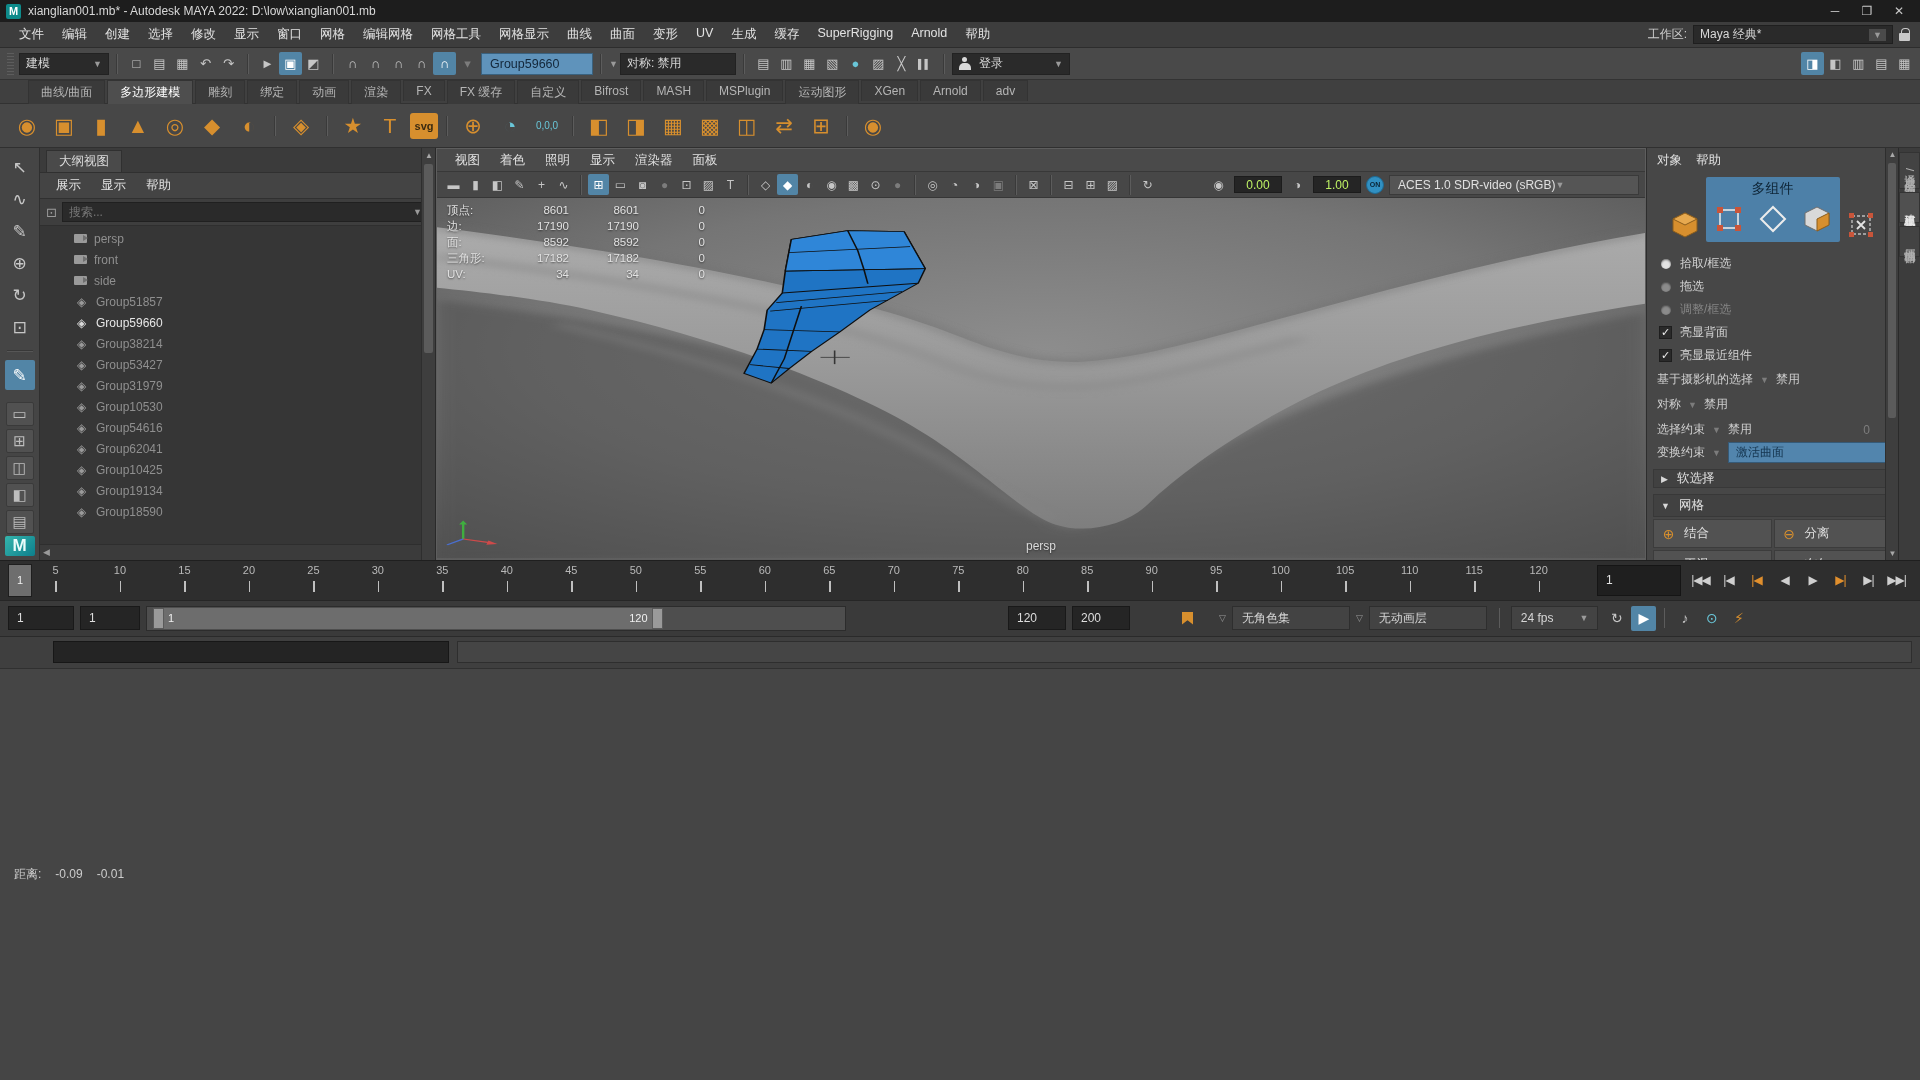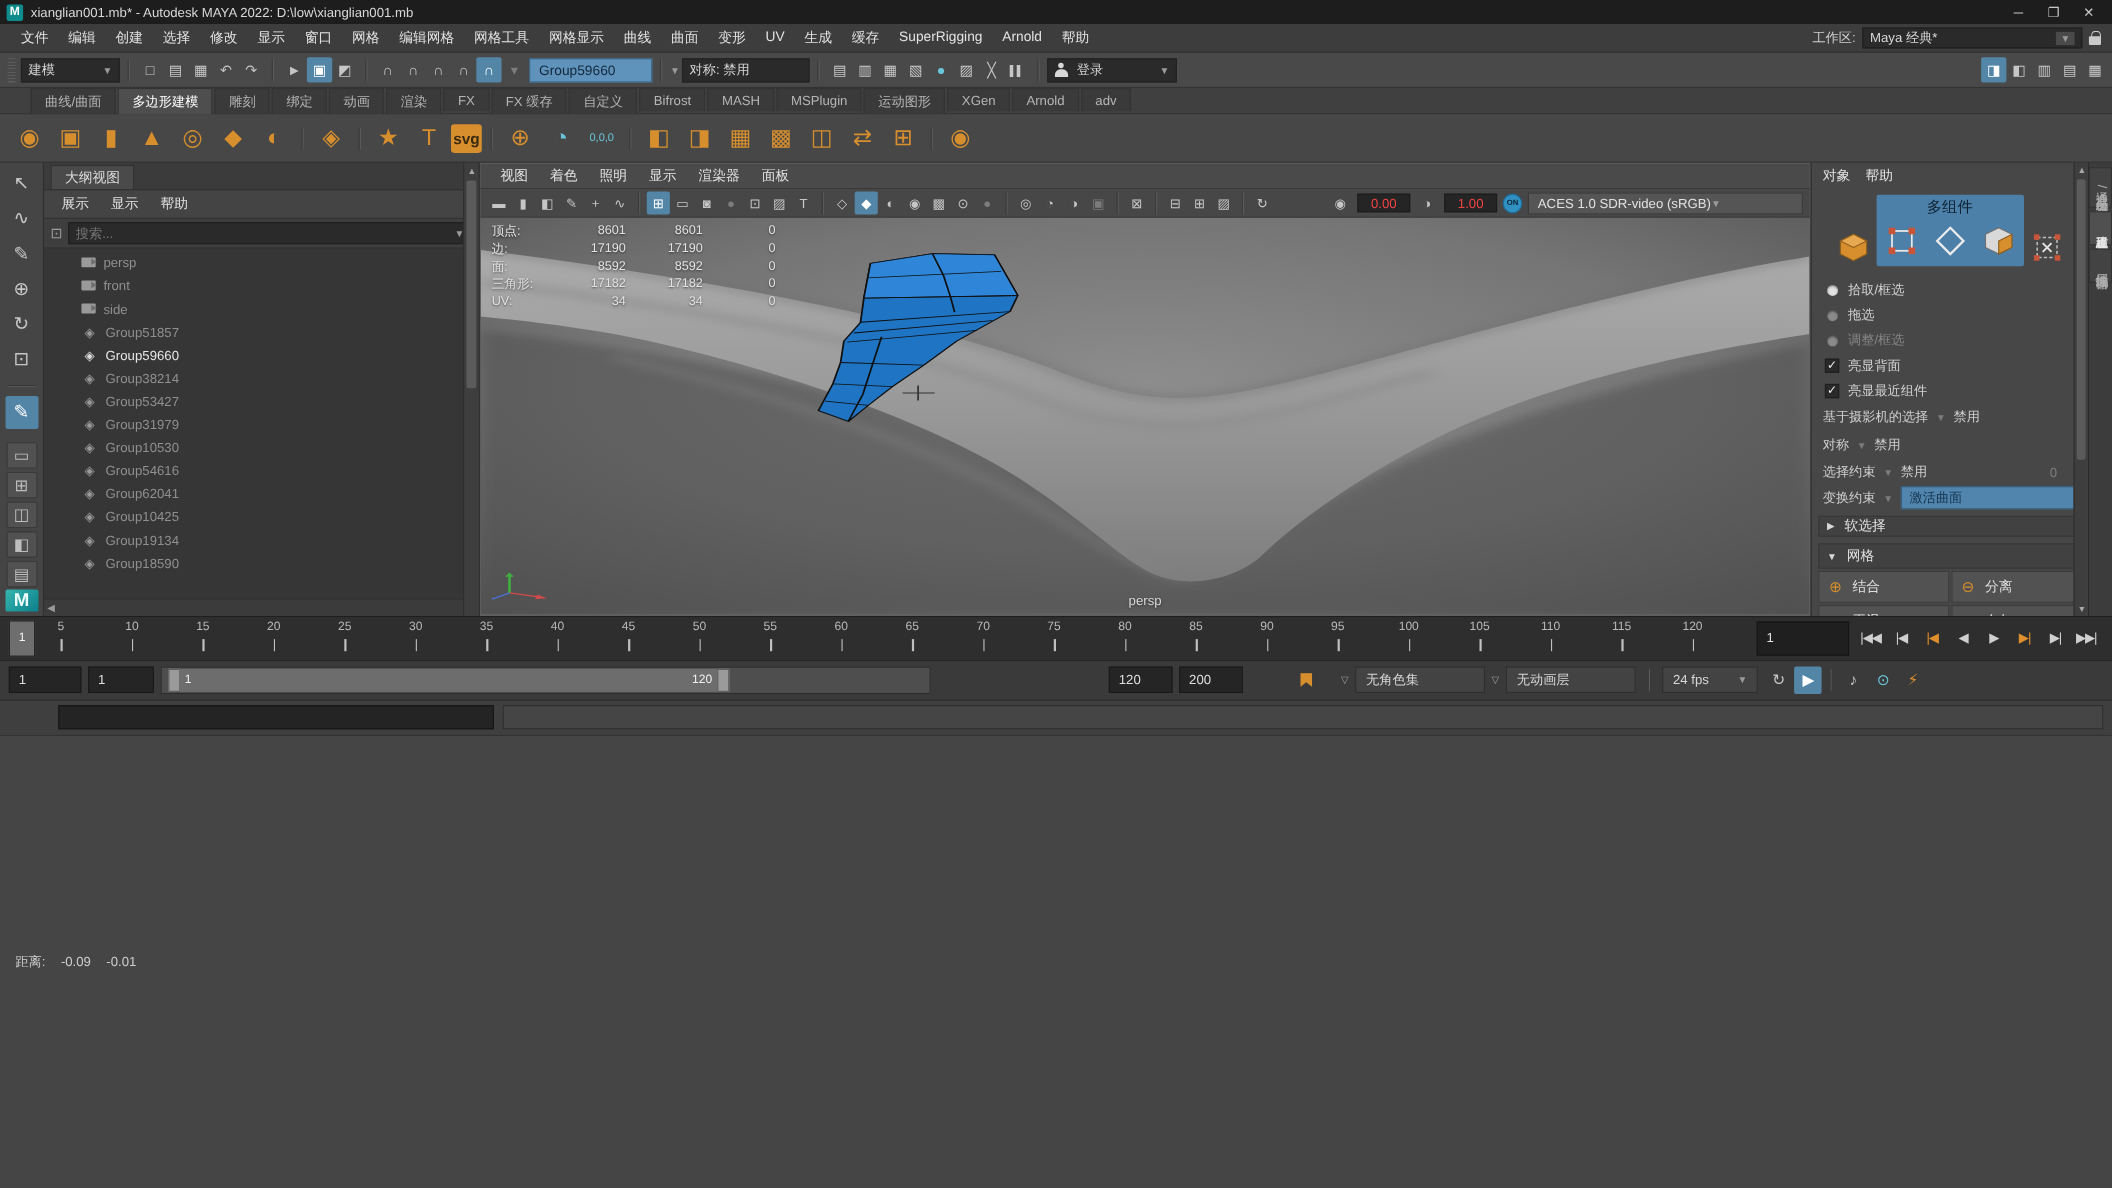--- a/index.html
+++ b/index.html
@@ -42,21 +42,21 @@
   .ico-person { width:12px; height:13px; position:relative; display:inline-block;}
   .ico-person::before { content:''; position:absolute; left:3.5px; top:0; width:5px; height:5px; border-radius:50%; background:#d8d8d8;}
   .ico-person::after { content:''; position:absolute; left:0; top:6px; width:12px; height:7px; border-radius:5px 5px 0 0; background:#d8d8d8;}
 
   
   .shelftabs { height:24px; background:#404040; border-bottom:1px solid #323232; display:flex; align-items:flex-start; padding:0 28px; gap:2px; flex:0 0 auto;}
   .shelf-tab { padding:3px 12px; color:#b5b5b5; font-size:12px; background:#3a3a3a; border:1px solid #333; border-bottom:none;}
   .shelf-tab.active { background:#4e4e4e; color:#ffffff; }
   .shelficons { height:44px; background:#474747; border-bottom:1px solid #303030; display:flex; align-items:center; padding:0 10px; gap:3px; flex:0 0 auto;}
   .shelficons .ic { width:34px; height:34px; font-size:21px; color:#d78f2e;}
-  .shelficons .ic.badge { background:#d78f2e; color:#3a2a10; font-size:14px; font-weight:bold; width:28px; height:26px; border-radius:3px;}
+  .shelficons .ic.badge { background:#d78f2e; color:#3a2a10; font-size:11px; font-weight:bold; width:28px; height:26px; border-radius:3px;}
   .shelficons .ic.teal { color:#69c6d8; }
   .shelficons .ic.small { font-size:10px; }
 
   
   .main { flex:1; display:flex; min-height:0; }
 
   .toolbox { width:40px; background:#454545; border-right:1px solid #2f2f2f; display:flex; flex-direction:column; align-items:center; padding-top:4px; gap:2px;}
   .toolbox .ic { width:30px; height:30px; font-size:17px; }
   .toolbox .ic.hl { background:#5285a6; }
   .toolbox .ic-sep { width:26px; height:2px; border:none; border-top:1px solid #383838; border-bottom:1px solid #565656; margin:6px 0;}
@@ -86,21 +86,21 @@
   .ol-scroll .thumb { position:absolute; left:2px; right:2px; top:16px; height:46%; background:#5b5b5b; border-radius:2px;}
   .ol-bottom { height:16px; background:#3b3b3b; border-top:1px solid #2e2e2e; display:flex; justify-content:space-between; align-items:center; padding:0 3px; color:#9a9a9a; font-size:9px;}
 
   
   .viewport { flex:1; display:flex; flex-direction:column; border:1px solid #5e5e5e; min-width:0;}
   .vp-menus { height:23px; background:#4a4a4a; border-bottom:1px solid #383838; display:flex; align-items:center; padding:0 8px;}
   .vp-menus .menu-item { padding:0 10px; font-size:12.5px;}
   .vp-iconbar { height:26px; background:#474747; border-bottom:1px solid #363636; display:flex; align-items:center; padding:0 6px; gap:1px;}
   .vp-iconbar .ic { width:21px; height:21px; font-size:12px; }
   .vp-right { margin-left:auto; display:flex; align-items:center; gap:5px; }
-  .vp-num { background:#252525; border:1px solid #1c1c1c; height:17px; min-width:48px; display:flex; align-items:center; justify-content:center; color:#ef4444;}
+  .vp-num { background:#252525; border:1px solid #1c1c1c; height:17px; min-width:48px; display:flex; align-items:center; justify-content:center; color:#bef264;}
   .on-badge { width:18px; height:18px; border-radius:50%; background:#3190c2; color:#0b2435; font-size:7px; font-weight:bold; display:flex; align-items:center; justify-content:center; border:1px solid #1d6a94;}
   .aces-box { background:#555555; border:1px solid #3a3a3a; height:20px; display:flex; align-items:center; padding:0 8px; color:#e0e0e0; min-width:250px;}
   .vp-content { flex:1; position:relative; overflow:hidden; background:#6f6f6f;}
   .vp-content svg { position:absolute; inset:0; width:100%; height:100%; }
   .hud { position:absolute; top:4px; left:10px; font-size:11.5px; color:#e2e2e2; text-shadow:0 1px 2px rgba(0,0,0,.55);}
   .hud-row { display:flex; height:16px; align-items:center;}
   .hud-row .lab { width:52px; }
   .hud-row .v { width:70px; text-align:right; }
   .hud-row .v3 { width:66px; text-align:right; }
   .cam-label { position:absolute; bottom:6px; left:50%; transform:translateX(-50%); color:#dadada; font-size:12px; text-shadow:0 1px 2px rgba(0,0,0,.5);}

